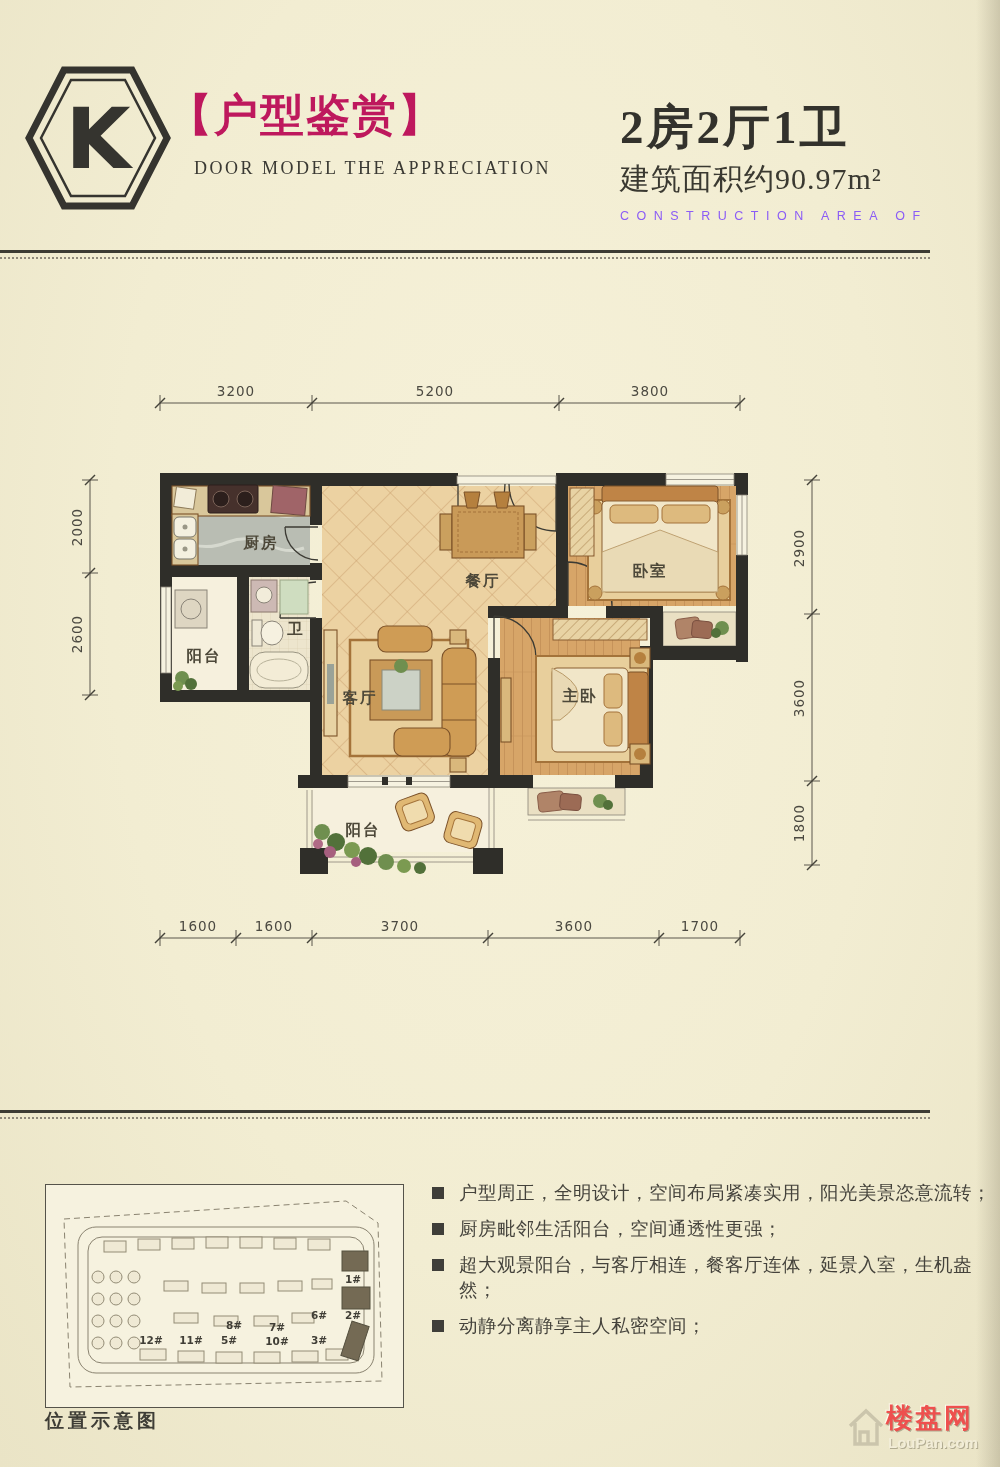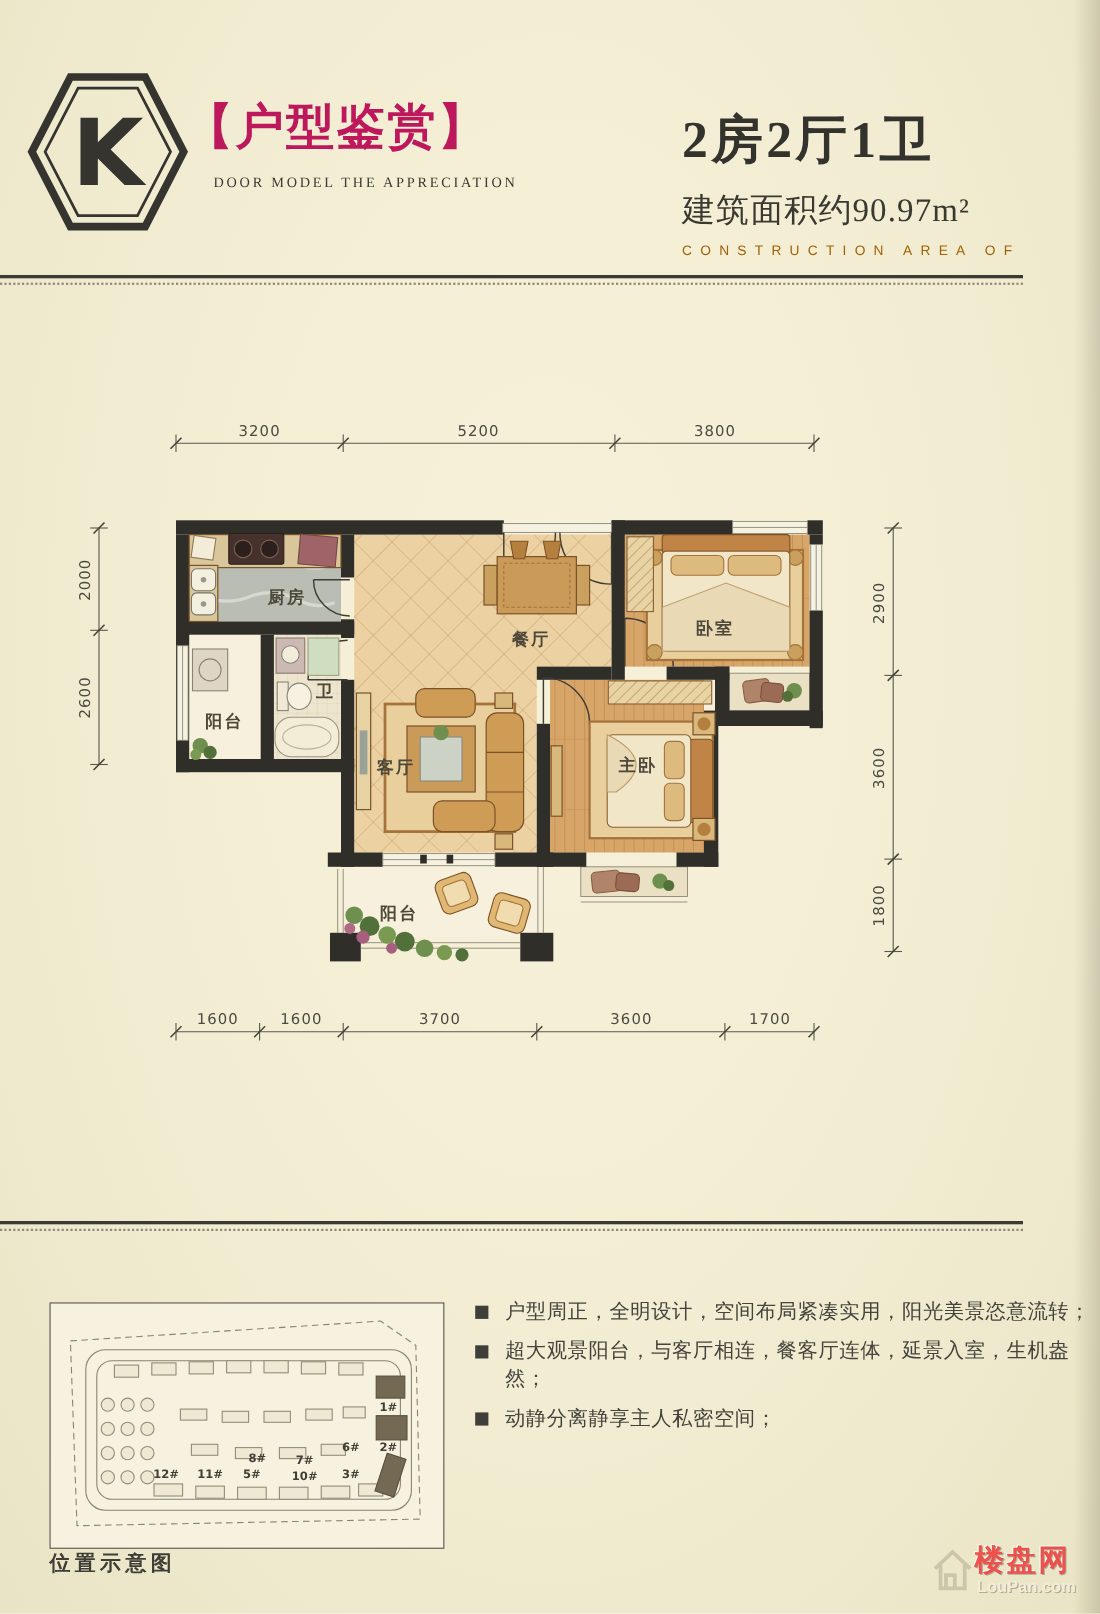--- a/index.html
+++ b/index.html
@@ -5,26 +5,26 @@
   html,body{margin:0;padding:0;}
   body{width:1000px;height:1467px;position:relative;overflow:hidden;
        background:radial-gradient(ellipse at 50% 40%, #f6f1d9 0%, #f2edd2 55%, #eae4c6 100%);
        font-family:"Liberation Sans","DejaVu Sans",sans-serif;color:#35342e;}
   .abs{position:absolute;}
   .edge-shade{right:0;top:0;width:24px;height:100%;
        background:linear-gradient(to right, rgba(110,102,80,0), rgba(110,102,80,0.25));pointer-events:none;}
   
   .title-cn{left:168px;top:86px;font-family:"Liberation Serif","DejaVu Serif",serif;
        font-size:44px;font-weight:bold;letter-spacing:2px;color:#be185d;}
-  .title-en{left:194px;top:158px;font-size:13px;letter-spacing:2.5px;color:#3a3933;
+  .title-en{left:194px;top:158px;font-size:18px;letter-spacing:2.5px;color:#3a3933;
        font-family:"Liberation Serif","DejaVu Serif",serif;}
   .spec{left:620px;top:96px;width:330px;font-family:"Liberation Serif","DejaVu Serif",serif;}
   .unit-type{font-size:47px;font-weight:bold;letter-spacing:3px;color:#33322c;}
-  .area{font-size:30px;margin-top:12px;letter-spacing:1px;color:#3a3931;}
-  .area-en{font-size:12.5px;letter-spacing:7.5px;margin-top:9px;color:#a16207;
+  .area{font-size:30px;margin-top:0;letter-spacing:1px;color:#3a3931;}
+  .area-en{font-size:12.5px;letter-spacing:7.5px;margin-top:9px;color:#8b5cf6;
        font-family:"Liberation Sans","DejaVu Sans",sans-serif;}
   .rule{left:0;width:930px;height:12px;}
   .rule .solid{height:3px;background:#3c3b33;}
   .rule .dots{margin-top:4px;height:0;border-bottom:2px dotted #8f897a;}
   
   .features{left:432px;top:1181px;width:560px;}
   .feat{display:flex;align-items:flex-start;margin-bottom:11px;}
   .sq{flex:0 0 12px;width:12px;height:12px;background:#3f3e39;margin:6px 15px 0 0;}
   .ftx{font-family:"Liberation Serif","DejaVu Serif",serif;font-size:18.5px;line-height:1.35;
        color:#45433c;letter-spacing:0.5px;}
@@ -366,20 +366,24 @@
     <div class="dots"></div>
 </div>
 
 <div class="abs features">
   <div class="feat">
       <span class="sq"></span>
       <span class="ftx">户型周正，全明设计，空间布局紧凑实用，阳光美景恣意流转；</span>
     </div>
   <div class="feat">
       <span class="sq"></span>
+      <span class="ftx">厨房毗邻生活阳台，空间通透性更强；</span>
+    </div>
+  <div class="feat">
+      <span class="sq"></span>
       <span class="ftx">超大观景阳台，与客厅相连，餐客厅连体，延景入室，生机盎然；</span>
     </div>
   <div class="feat">
       <span class="sq"></span>
       <span class="ftx">动静分离静享主人私密空间；</span>
     </div>
 </div>
 
 <div class="abs sitemap">
 <svg width="355" height="220" viewBox="0 0 355 220">

